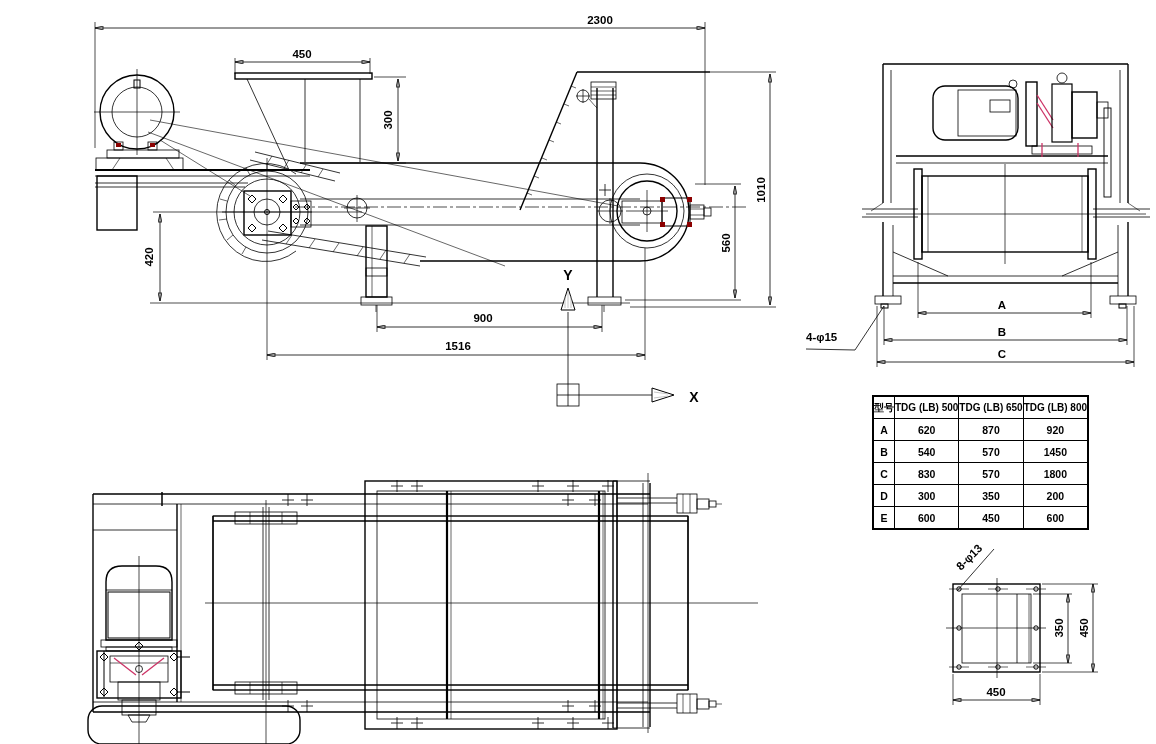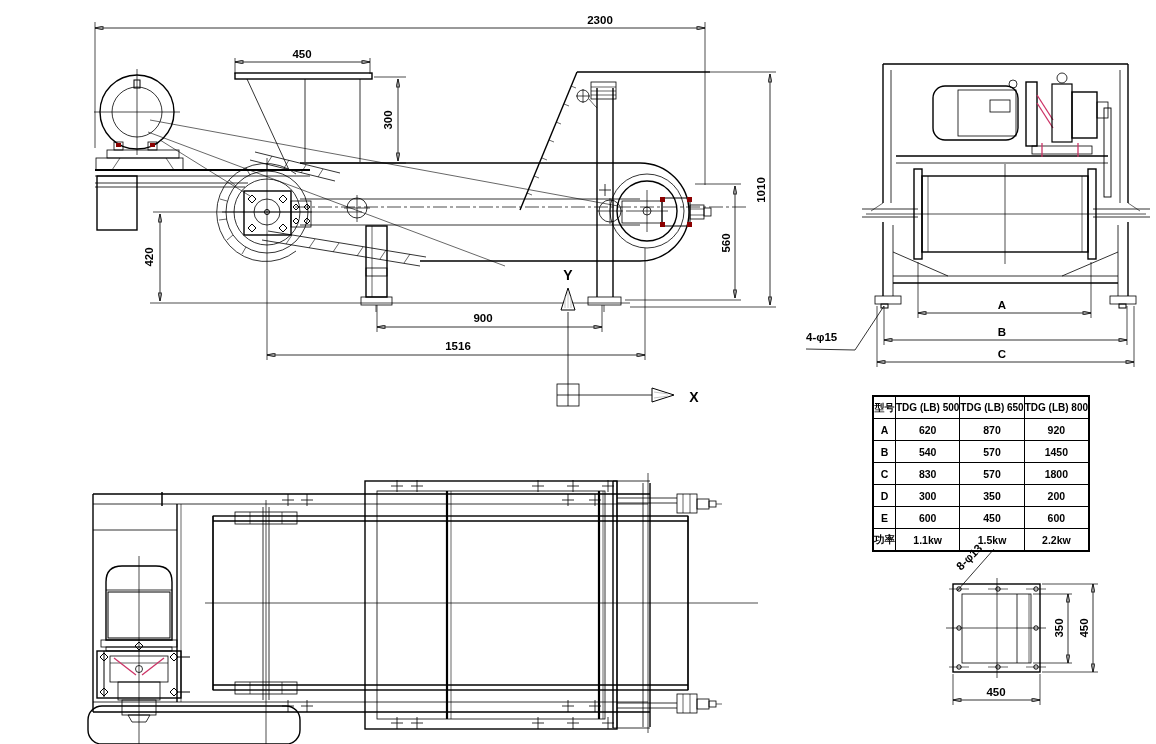--- a/index.html
+++ b/index.html
@@ -559,22 +559,16 @@
       <td>300</td>
       <td>350</td>
       <td>200</td>
     </tr>
     <tr>
       <td>E</td>
       <td>600</td>
       <td>450</td>
       <td>600</td>
     </tr>
-    <tr>
-      <td>功率</td>
-      <td>1.1kw</td>
-      <td>1.5kw</td>
-      <td>2.2kw</td>
-    </tr>
   </tbody>
       </table>
 </div>
 </div>
 
 </body></html>

